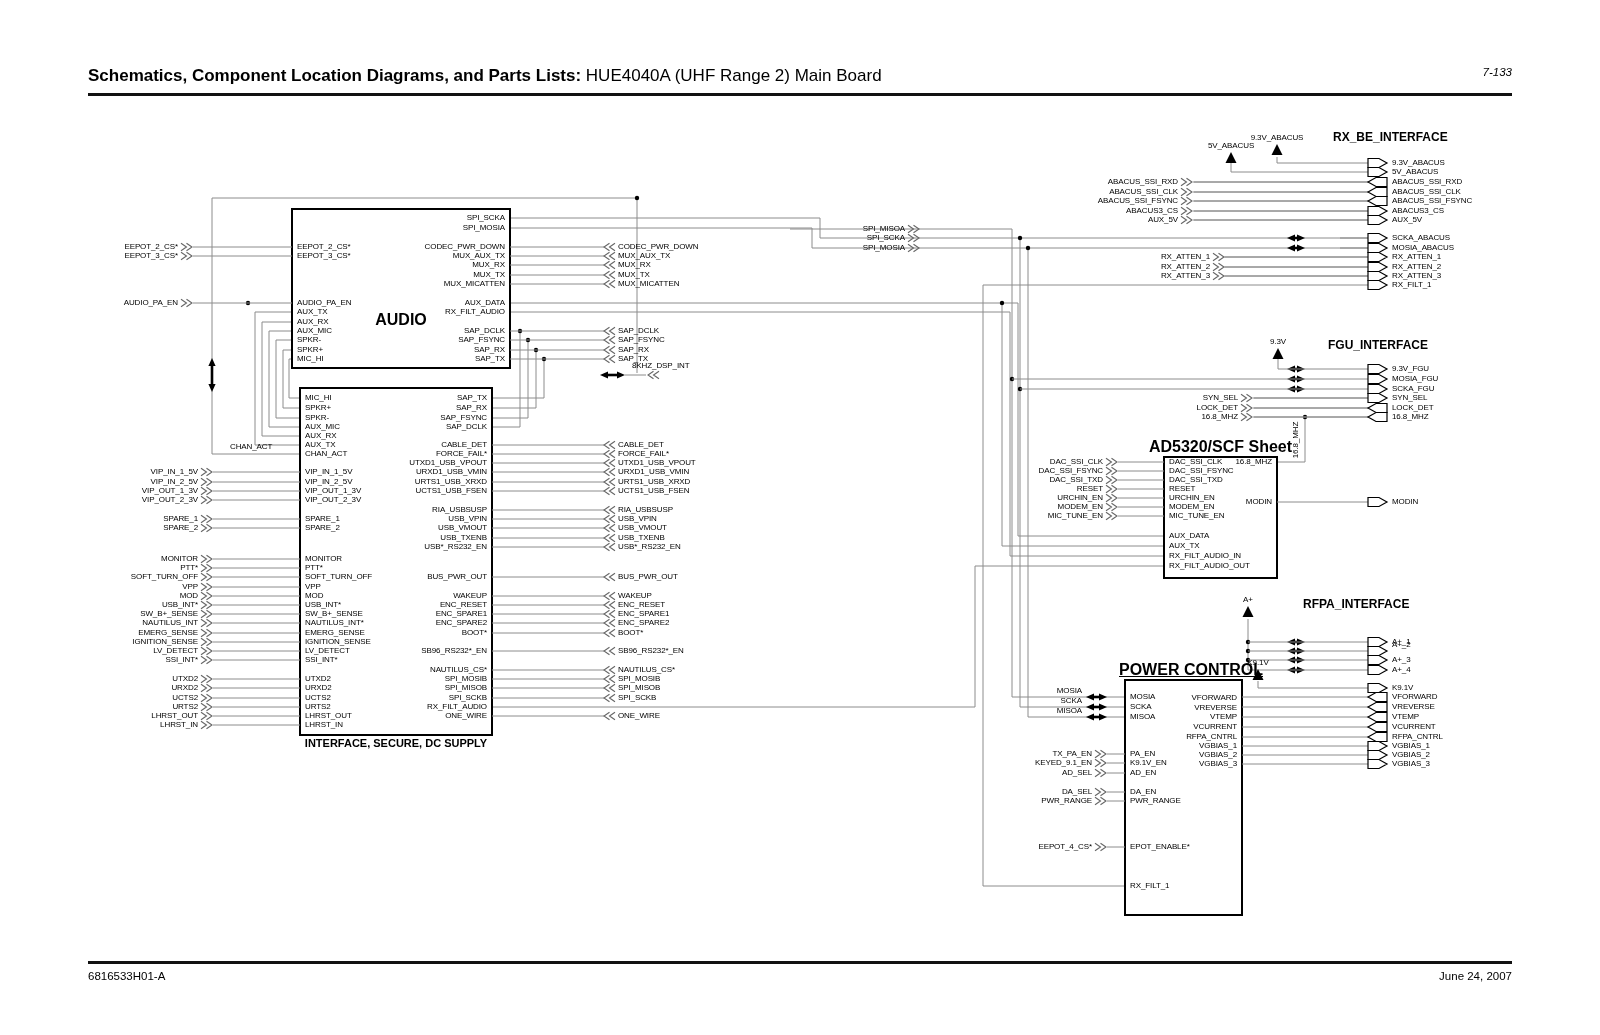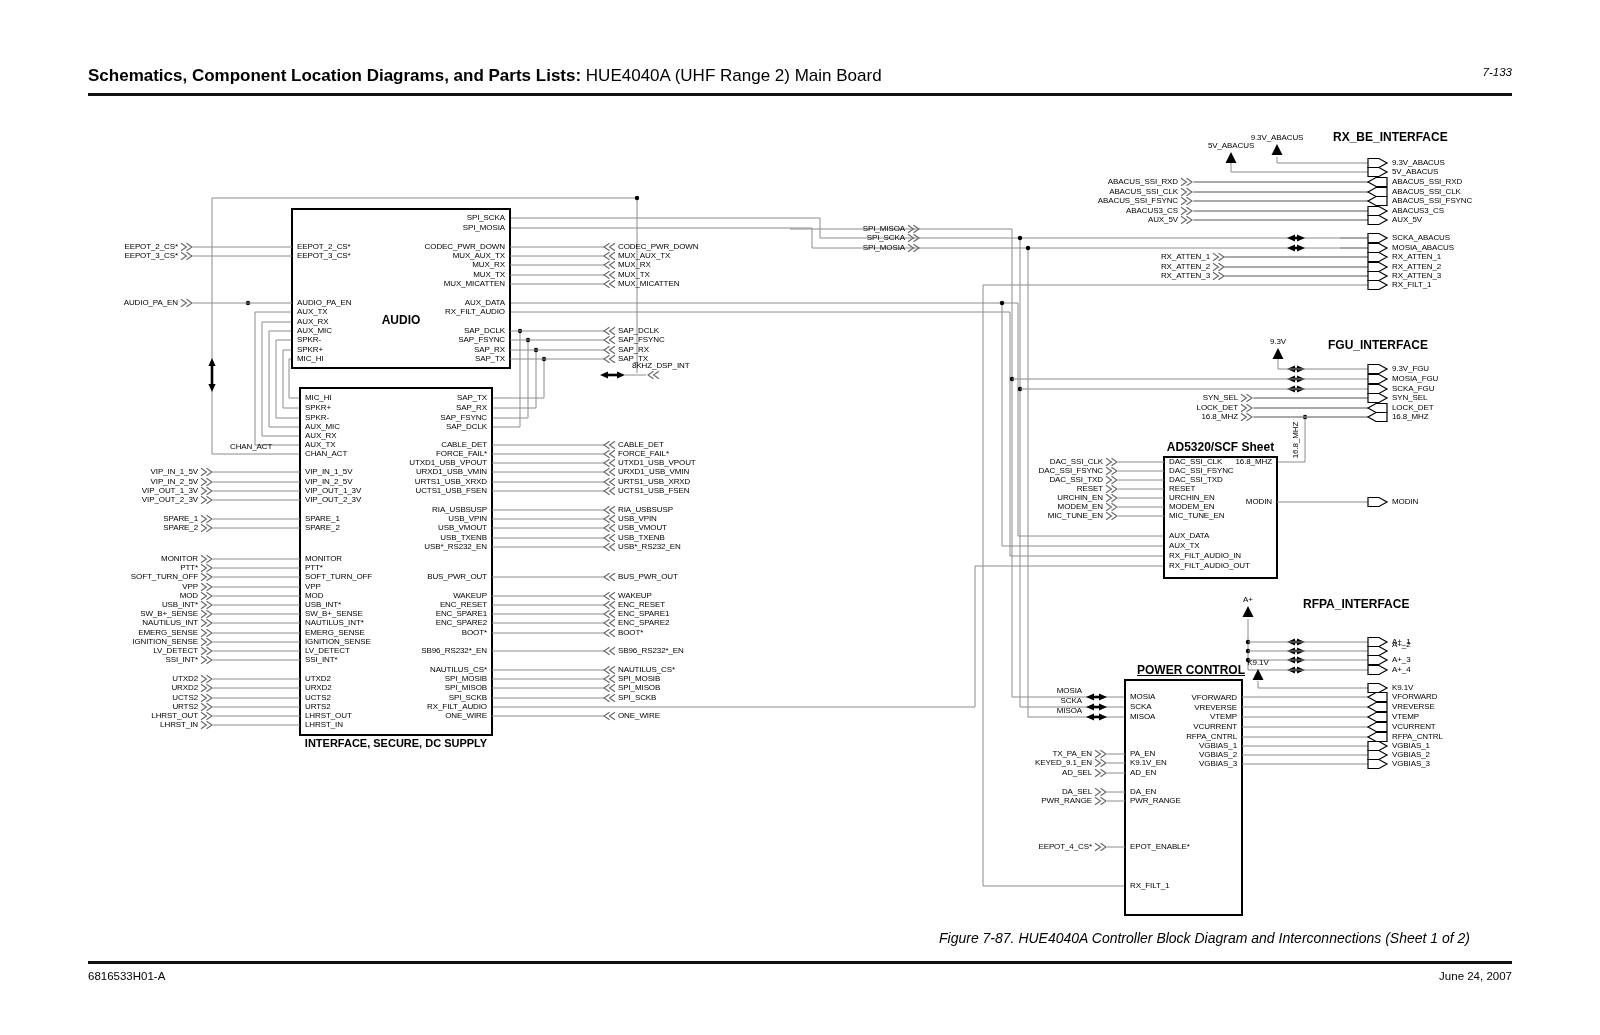--- a/index.html
+++ b/index.html
@@ -13,21 +13,21 @@
   .rule.bot{top:961px;height:3px;}
   .caption{position:absolute;top:930px;right:130px;font-size:14px;font-style:italic;white-space:nowrap;}
   .footL{position:absolute;top:970px;left:88px;font-size:11.5px;}
   .footR{position:absolute;top:970px;right:88px;font-size:11.5px;}
   svg.wires{position:absolute;left:0;top:0;}
   .lbl{position:absolute;font-size:8px;line-height:1;white-space:nowrap;letter-spacing:-0.1px;
        transform:translate(0,-50%);}
   .lbl.r{transform:translate(-100%,-50%);}
   .lbl.v{transform:translate(-50%,-50%) rotate(-90deg);}
   .lbl.pwr{transform:translate(-50%,-100%);}
-  .btitle{position:absolute;font-weight:bold;font-size:12px;line-height:1;white-space:nowrap;
+  .btitle{position:absolute;font-weight:bold;font-size:16px;line-height:1;white-space:nowrap;
           transform:translate(-50%,-50%);}
   .btitle.small{font-size:11px;}
   .stitle{position:absolute;font-weight:bold;font-size:12px;line-height:1;white-space:nowrap;}
 </style>
 </head>
 <body>
 
 <div class="page">
   <div class="hdr"><b>Schematics, Component Location Diagrams, and Parts Lists:</b><span> HUE4040A (UHF Range 2) Main Board</span></div>
   <div class="pageno">7-133</div>
@@ -612,17 +612,16 @@
       <div class="lbl pwr" style="left: 1248px; top: 604px;">A+</div>
       <div class="lbl pwr" style="left: 1258px; top: 667px;">K9.1V</div>
       <div class="lbl" style="left: 230px; top: 447px;">CHAN_ACT</div>
       <div class="lbl" style="left: 632px; top: 366px;">8KHZ_DSP_INT</div>
       <div class="lbl r" style="left: 1082px; top: 691px;">MOSIA</div>
       <div class="lbl r" style="left: 1082px; top: 701px;">SCKA</div>
       <div class="lbl r" style="left: 1082px; top: 711px;">MISOA</div>
       <div class="lbl v" style="left: 1296px; top: 440px;">16.8_MHZ</div>
     </div>
 
-  <div class="caption">Figure 7-87. HUE4040A Controller Block Diagram and Interconnections (Sheet 1 of 2)</div>
   <div class="rule bot"></div>
   <div class="footL">6816533H01-A</div>
   <div class="footR">June 24, 2007</div>
 </div>
 
 </body></html>

